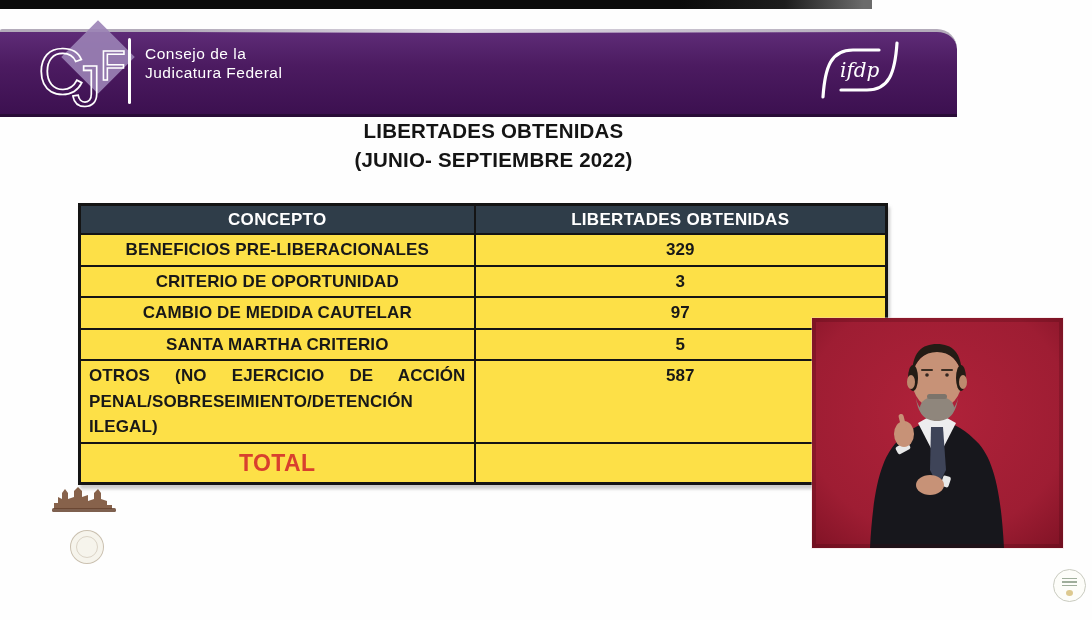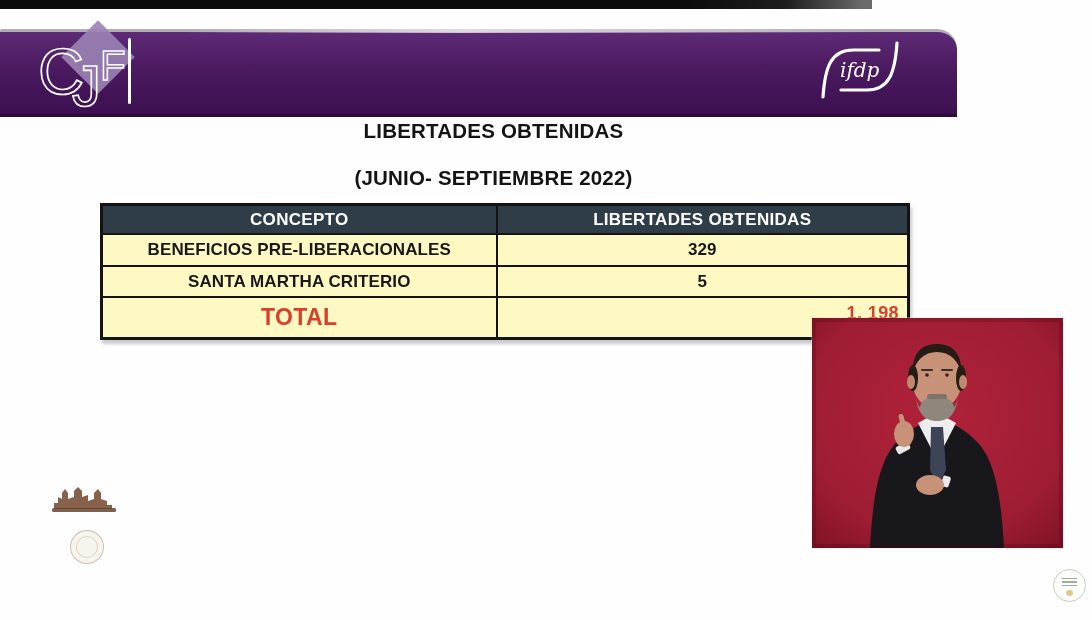--- a/index.html
+++ b/index.html
@@ -34,28 +34,28 @@
     position:absolute;left:145px;top:45px;color:#ffffff;
     font-size:15.5px;letter-spacing:.5px;line-height:1.22;font-weight:400;
   }
   .ifdp-svg{position:absolute;left:820px;top:41px;width:80px;height:58px;overflow:visible;}
   
   .title{
     position:absolute;left:90px;top:119px;width:807px;text-align:center;
     color:#141414;font-weight:bold;
   }
   .title .t1{font-size:20.5px;letter-spacing:.2px;}
-  .title .t2{font-size:20.5px;letter-spacing:.2px;margin-top:23px;}
+  .title .t2{font-size:20.5px;letter-spacing:.2px;margin-top:5px;}
   
   .data-table{
-    position:absolute;left:100px;top:203px;width:807px;
+    position:absolute;left:78px;top:203px;width:807px;
     border-collapse:collapse;table-layout:fixed;
     border:3px solid var(--table-border,#141414);
     box-shadow:2px 4px 3px rgba(110,110,110,.35);
-    background:#fef9c3;
+    background:#fde047;
   }
   .data-table col.c1{width:395px;}
   .data-table col.c2{width:412px;}
   .data-table th{
     background:var(--table-header-bg,#2f3d49);color:#ffffff;
     font-size:17px;font-weight:bold;letter-spacing:.3px;
     height:23px;padding:2px 4px;border:2.5px solid var(--table-border,#141414);
     text-align:center;vertical-align:middle;
   }
   .data-table td{
@@ -113,20 +113,24 @@
   <div class="diamond"></div>
 
   <svg class="cjf-svg" viewBox="0 0 104 84" aria-hidden="true">
     <text x="0" y="64" font-size="64" font-family="Liberation Sans, sans-serif" font-weight="400" fill="none" stroke="#ffffff" stroke-width="1.7">C</text>
     <text x="34" y="76" font-size="58" font-family="Liberation Sans, sans-serif" font-weight="400" fill="none" stroke="#ffffff" stroke-width="1.6">J</text>
     <text x="62" y="50" font-size="42" font-family="Liberation Sans, sans-serif" font-weight="400" fill="none" stroke="#ffffff" stroke-width="1.5">F</text>
   </svg>
 
   <div class="header-divider"></div>
 
+  <div class="org-name">
+    <div>Consejo de la</div>
+    <div>Judicatura Federal</div>
+  </div>
 
   <svg class="ifdp-svg" viewBox="0 0 80 58" aria-hidden="true">
     <path d="M3,56 C5,26 11,9 33,9 L59,9" fill="none" stroke="#ffffff" stroke-width="3.2" stroke-linecap="round"></path>
     <path d="M77,2 C75,32 69,49 47,49 L21,49" fill="none" stroke="#ffffff" stroke-width="3.2" stroke-linecap="round"></path>
     <text x="20" y="36" font-size="20" font-style="italic" font-family="DejaVu Serif, serif" fill="#ffffff">ifdp</text>
   </svg>
 
   <div class="title">
     <div class="t1">LIBERTADES OBTENIDAS</div>
     <div class="t2">(JUNIO- SEPTIEMBRE 2022)</div>
@@ -142,22 +146,34 @@
         <th>CONCEPTO</th>
         <th>LIBERTADES OBTENIDAS</th>
       </tr>
     </thead>
     <tbody id="table-body">
         <tr>
           <td class="concept-cell">BENEFICIOS PRE-LIBERACIONALES</td>
           <td class="value-cell">329</td>
         </tr>
         <tr>
+          <td class="concept-cell">CRITERIO DE OPORTUNIDAD</td>
+          <td class="value-cell">3</td>
+        </tr>
+        <tr>
+          <td class="concept-cell">CAMBIO DE MEDIDA CAUTELAR</td>
+          <td class="value-cell">97</td>
+        </tr>
+        <tr>
           <td class="concept-cell">SANTA MARTHA CRITERIO</td>
           <td class="value-cell">5</td>
+        </tr>
+        <tr>
+          <td class="concept-cell justify">OTROS (NO EJERCICIO DE ACCIÓN PENAL/SOBRESEIMIENTO/DETENCIÓN ILEGAL)</td>
+          <td class="value-cell">587</td>
         </tr>
       </tbody>
     <tfoot>
       <tr>
         <td class="total-label">TOTAL</td>
         <td class="total-value">1, 198</td>
       </tr>
     </tfoot>
   </table>
 

